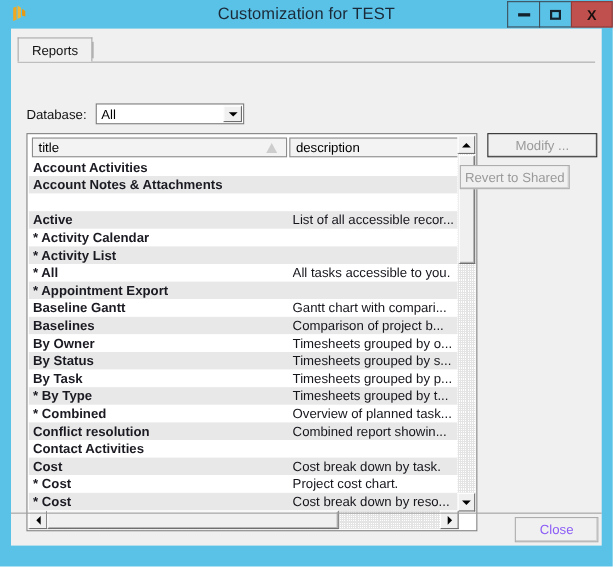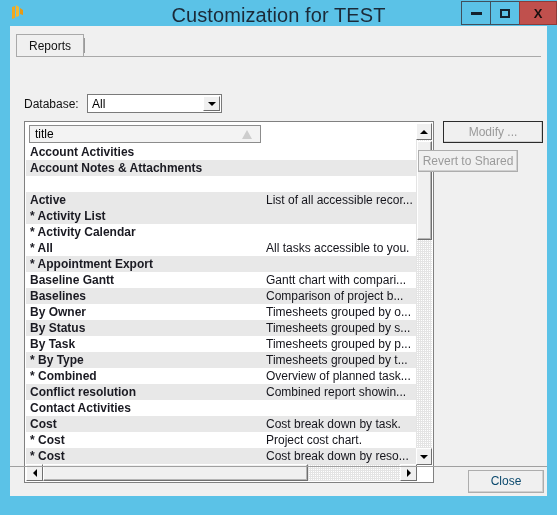--- a/index.html
+++ b/index.html
@@ -37,21 +37,21 @@
   .app-icon {
     position: absolute;
     left: 8px; top: 4px;
     width: 18px; height: 18px;
   }
   .title-text {
     position: absolute;
     left: 0; top: 4px;
     width: 557px;
     text-align: center;
-    font-size: 20px;
+    font-size: 15px;
     color: #1b2a38;
     font-family: "Liberation Sans", sans-serif;
     letter-spacing: 0.1px;
     pointer-events: none;
   }
   .winbtns {
     position: absolute;
     right: 0; top: 0;
     height: 26px;
     display: flex;
@@ -374,21 +374,21 @@
   .hscroll .sb-right { right: 0; top: 0; width: 17px; height: 17px; }
 
   
   .btn {
     position: absolute;
     background: #f0f0f0;
     border: 1px solid #adadad;
     box-sizing: border-box;
     font-size: 12px;
     text-align: center;
-    color: #0c4a6e;
+    color: #8b5cf6;
     box-shadow: inset -1px -1px 0 #d0d0d0;
   }
   .btn.disabled { color: #9a9a9a; }
   .btn-modify {
     left: 433px;
     top: 95px;
     width: 100px;
     height: 22px;
     line-height: 20px;
     border: 1px solid #2b2b2b;
@@ -457,44 +457,47 @@
       </div>
     </div>
 
     <div class="listbox">
 
       <div class="grid-headers">
         <div class="gh gh-title">
           <span class="gh-label">title</span>
           <span class="sort-tri"></span>
         </div>
+        <div class="gh gh-desc">
+          <span class="gh-label">description</span>
+        </div>
       </div>
 
       <div class="rows" id="rows-container">
           <div class="row odd">
             <div class="cell-title">Account Activities</div>
             <div class="cell-desc"></div>
           </div>
           <div class="row even">
             <div class="cell-title">Account Notes &amp; Attachments</div>
             <div class="cell-desc"></div>
           </div>
           <div class="row odd">
             <div class="cell-desc"></div>
           </div>
           <div class="row even">
             <div class="cell-title">Active</div>
             <div class="cell-desc">List of all accessible recor...</div>
           </div>
+          <div class="row odd">
+            <div class="cell-title">* Activity Calendar</div>
+            <div class="cell-desc"></div>
+          </div>
           <div class="row even">
             <div class="cell-title">* Activity List</div>
-            <div class="cell-desc"></div>
-          </div>
-          <div class="row odd">
-            <div class="cell-title">* Activity Calendar</div>
             <div class="cell-desc"></div>
           </div>
           <div class="row odd">
             <div class="cell-title">* All</div>
             <div class="cell-desc">All tasks accessible to you.</div>
           </div>
           <div class="row even">
             <div class="cell-title">* Appointment Export</div>
             <div class="cell-desc"></div>
           </div>

